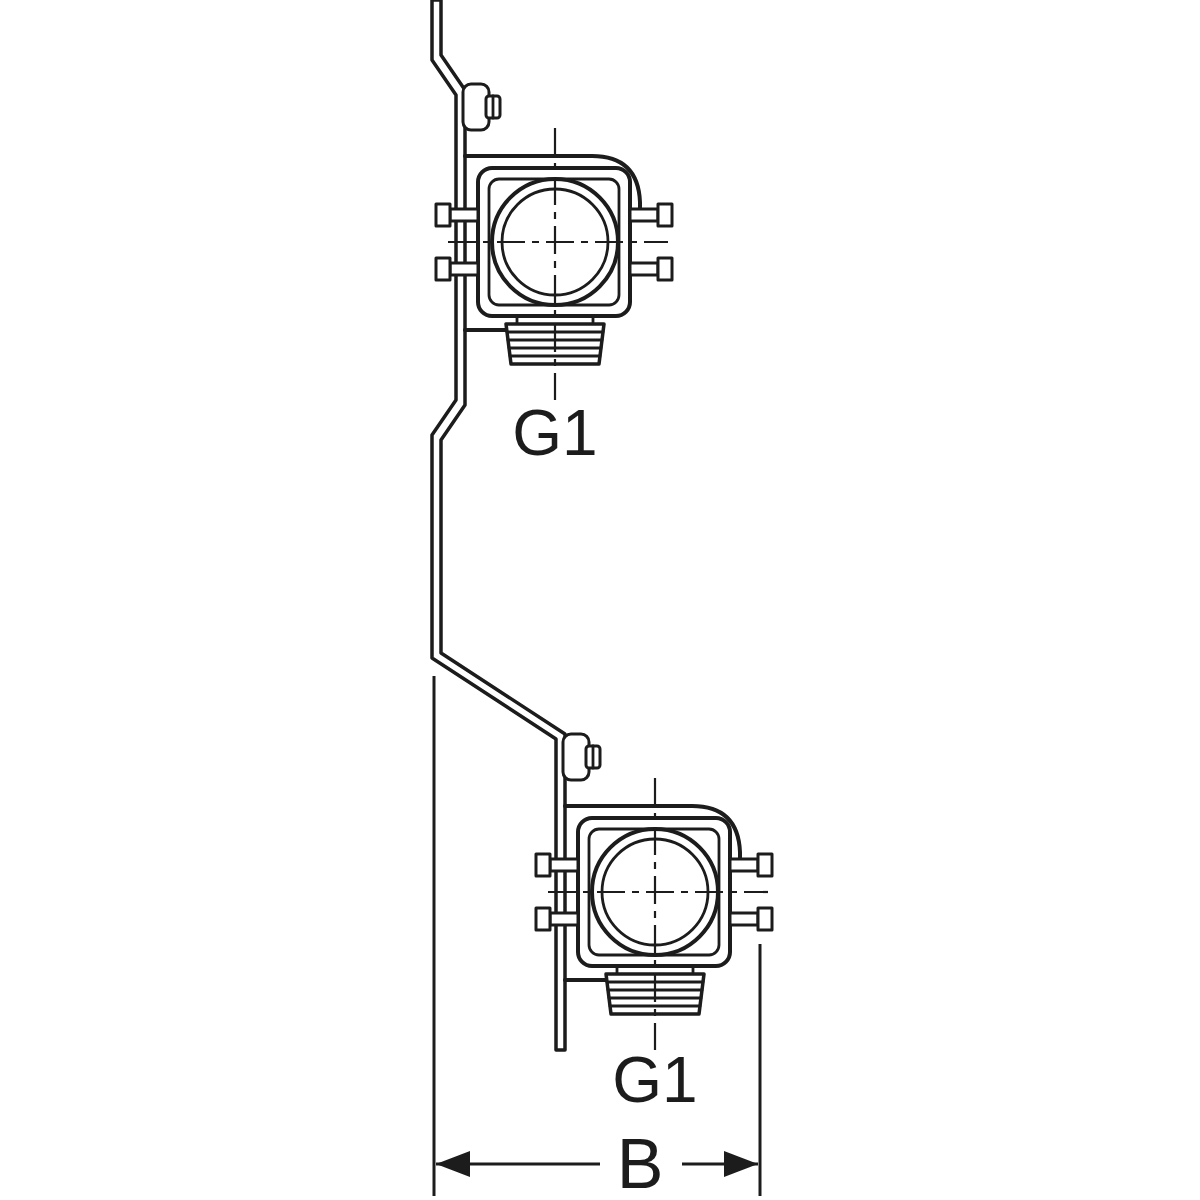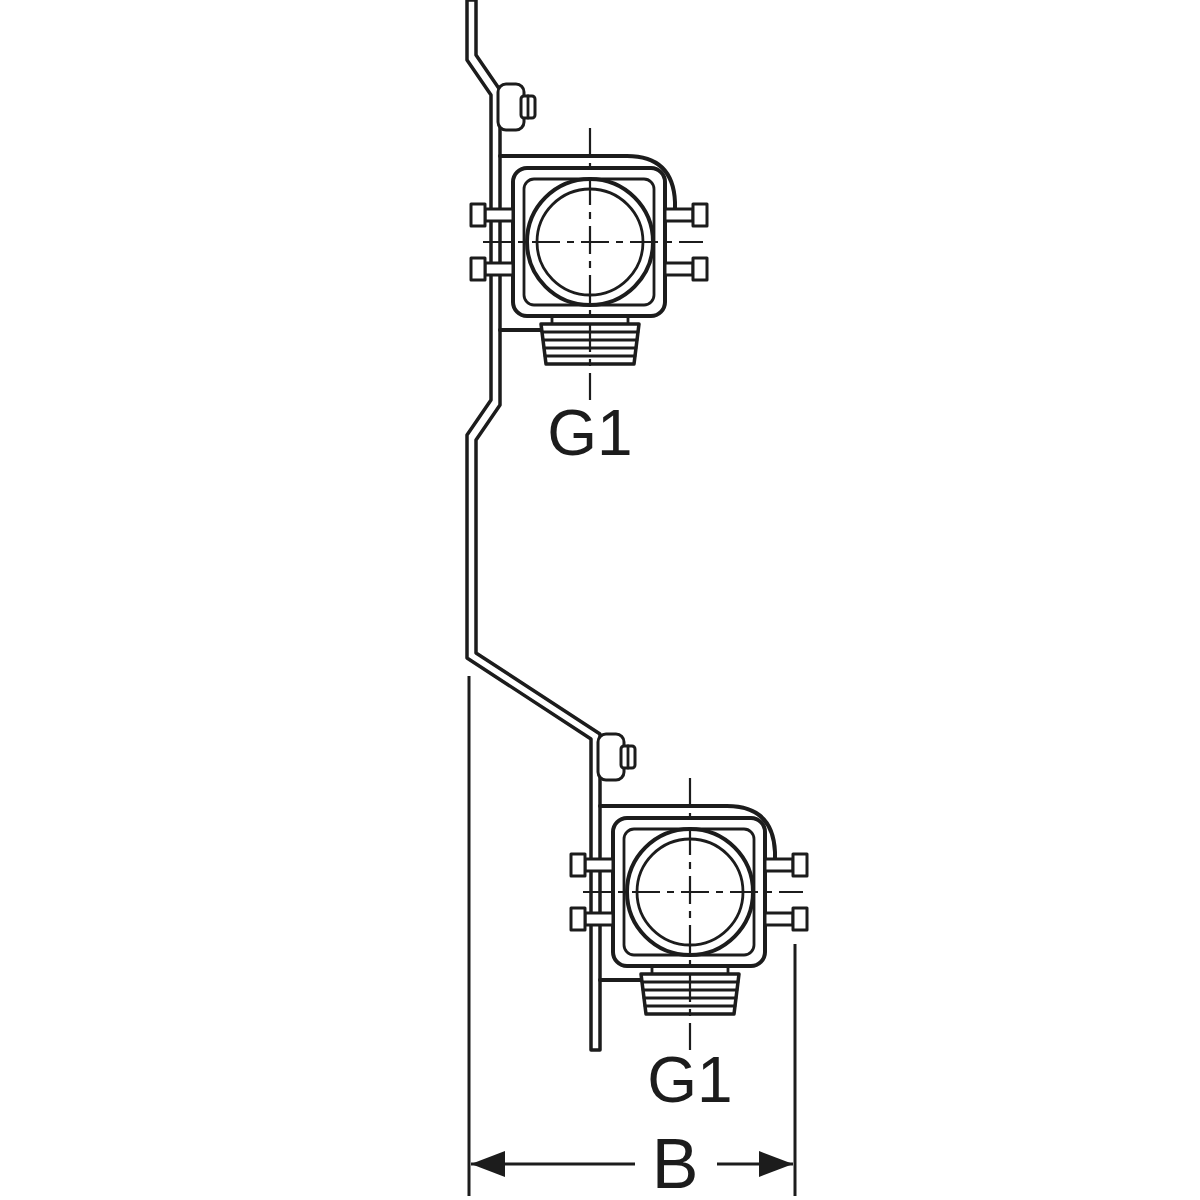--- a/index.html
+++ b/index.html
@@ -7,21 +7,20 @@
     padding: 0;
     background: #ffffff;
     font-family: "Liberation Sans", sans-serif;
   }
   .canvas {
     position: relative;
     width: 1109px;
     height: 1200px;
     background: #ffffff;
     overflow: hidden;
-    padding-left: 35px;
   }
   svg { display: block; }
   .outline   { fill: none; stroke: #1c1c1c; stroke-width: 4; stroke-linejoin: round; stroke-linecap: round; }
   .outline-thin { fill: none; stroke: #1c1c1c; stroke-width: 2.8; stroke-linejoin: round; stroke-linecap: round; }
   .plate     { fill: #ffffff; stroke: #1c1c1c; stroke-width: 3.5; stroke-linejoin: round; }
   .whitefill { fill: #ffffff; stroke: #1c1c1c; stroke-width: 4; stroke-linejoin: round; }
   .boltfill  { fill: #ffffff; stroke: #1c1c1c; stroke-width: 3; stroke-linejoin: round; }
   .centerline { fill: none; stroke: #1c1c1c; stroke-width: 2.2; stroke-dasharray: 28 7 7 7; stroke-linecap: butt; }
   .dimline   { fill: none; stroke: #1c1c1c; stroke-width: 3; stroke-linecap: butt; }
   .arrow     { fill: #1c1c1c; stroke: none; }

